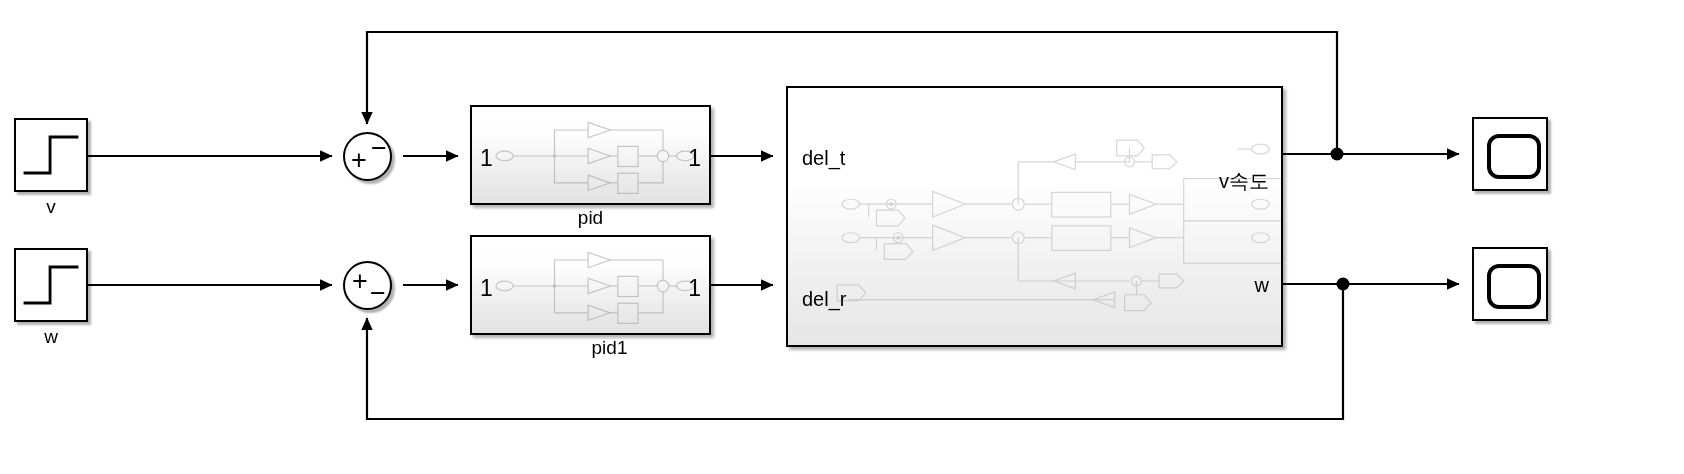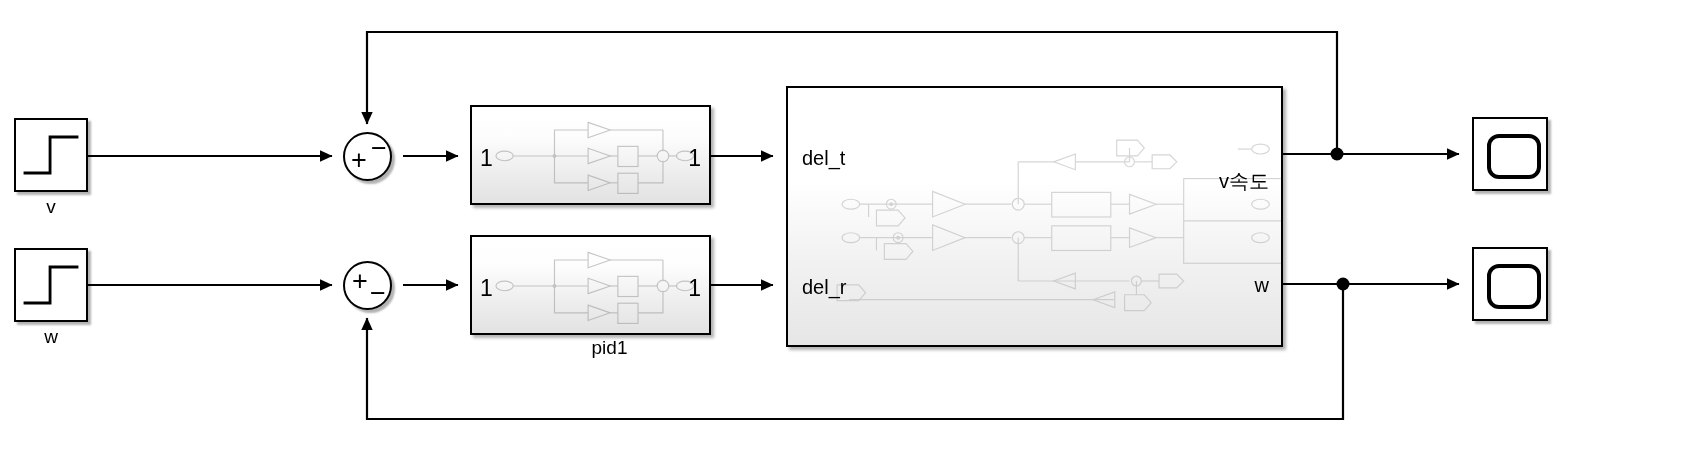--- a/index.html
+++ b/index.html
@@ -138,20 +138,21 @@
           <circle cx="196" cy="51" r="6"></circle>
           <path d="M202,51 L211,51"></path>
           <ellipse cx="219" cy="51" rx="9" ry="5"></ellipse>
         </g>
         <circle cx="83" cy="51" r="2" fill="#9a9a9a"></circle>
       </svg>
     </div>
     <span class="portnum" style="left:8px;top:38px;">1</span>
     <span class="portnum" style="right:8px;top:38px;">1</span>
   </div>
+  <div class="caption" style="left:470px;top:207px;width:241px;">pid</div>
 
   <div class="blk subsys" style="left:470px;top:235px;width:241px;height:100px;">
     <div class="preview">
       <svg viewBox="0 0 241 100">
         <g stroke="#9a9a9a" stroke-width="1.2" fill="none">
           <ellipse cx="31" cy="51" rx="9" ry="5"></ellipse>
           <path d="M40,51 L118,51"></path>
           <path d="M83,51 L83,24 L118,24"></path>
           <path d="M83,51 L83,79 L118,79"></path>
           <path d="M118,16 L141,24 L118,32 Z"></path>
@@ -242,21 +243,21 @@
           <ellipse cx="478" cy="118" rx="9" ry="5"></ellipse>
           <ellipse cx="478" cy="152" rx="9" ry="5"></ellipse>
           <path d="M455,62 L469,62"></path>
         </g>
         <circle cx="103" cy="118" r="2" fill="#b4b4b4"></circle>
         <circle cx="110" cy="152" r="2" fill="#b4b4b4"></circle>
       </svg>
     </div>
 
     <span class="portlbl" style="left:14px;top:59px;">del_t</span>
-    <span class="portlbl" style="left:14px;top:188px;">del_r</span>
+    <span class="portlbl" style="left:14px;top:200px;">del_r</span>
     <span class="portlbl" style="right:12px;top:56px;margin-top:24px;">v속도</span>
     <span class="portlbl" style="right:12px;top:186px;">w</span>
   </div>
 
   <div class="blk scope" style="left:1472px;top:117px;width:76px;height:74px;">
     <div class="crt"></div>
   </div>
 
   <div class="blk scope" style="left:1472px;top:247px;width:76px;height:74px;">
     <div class="crt"></div>

